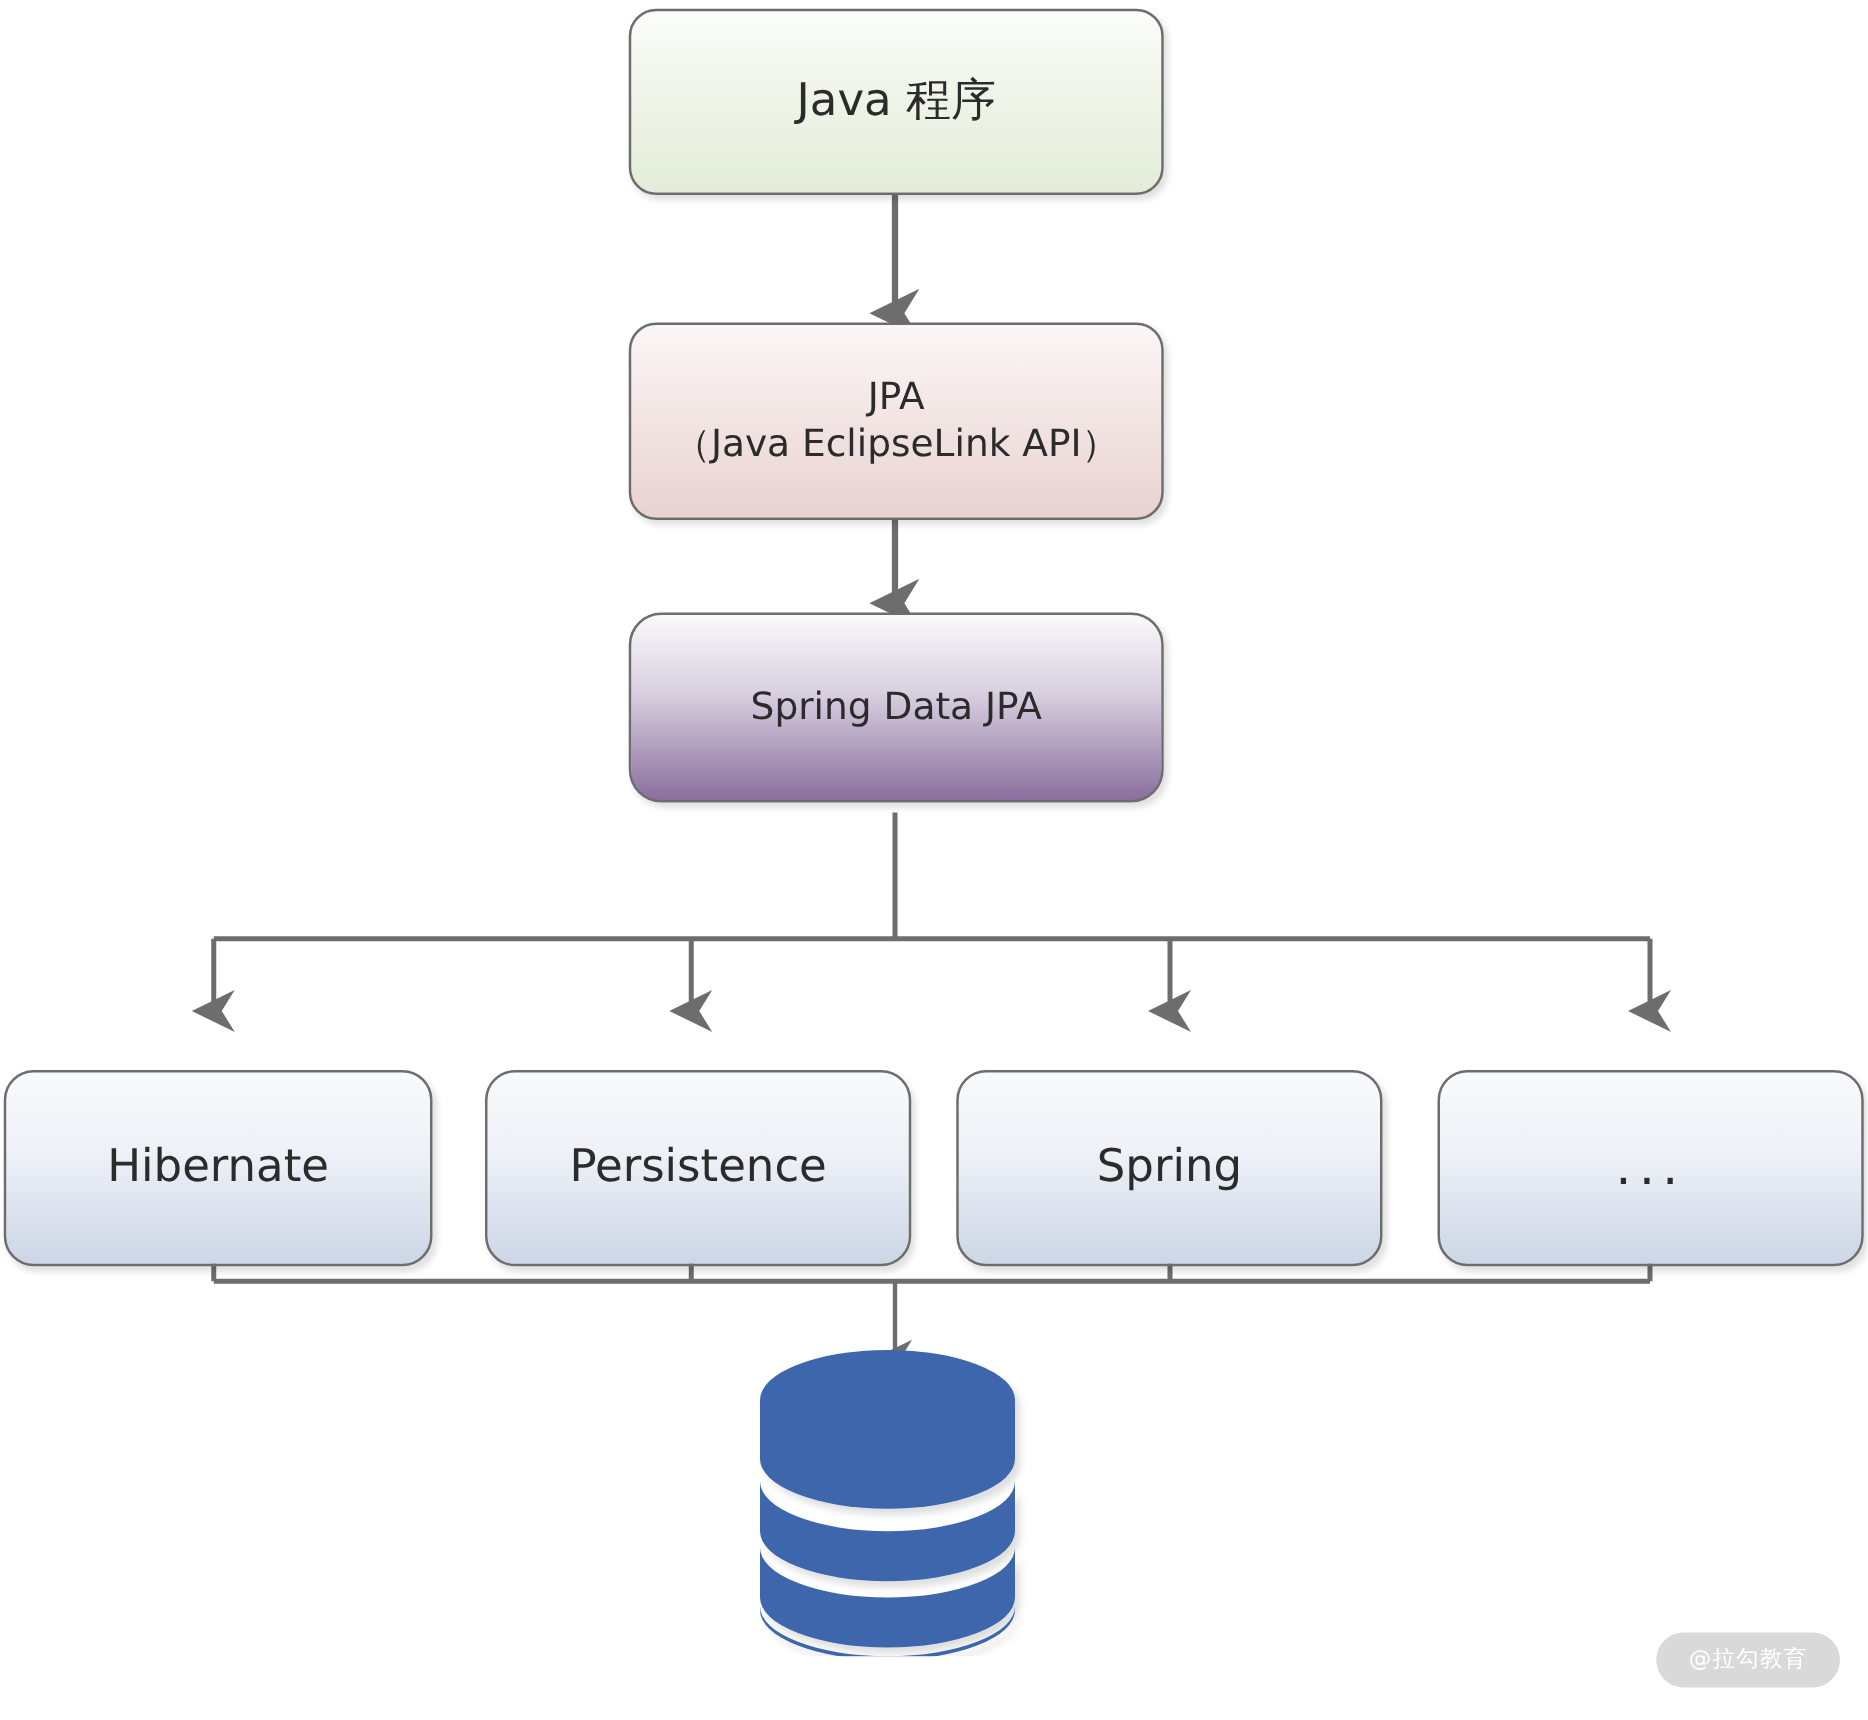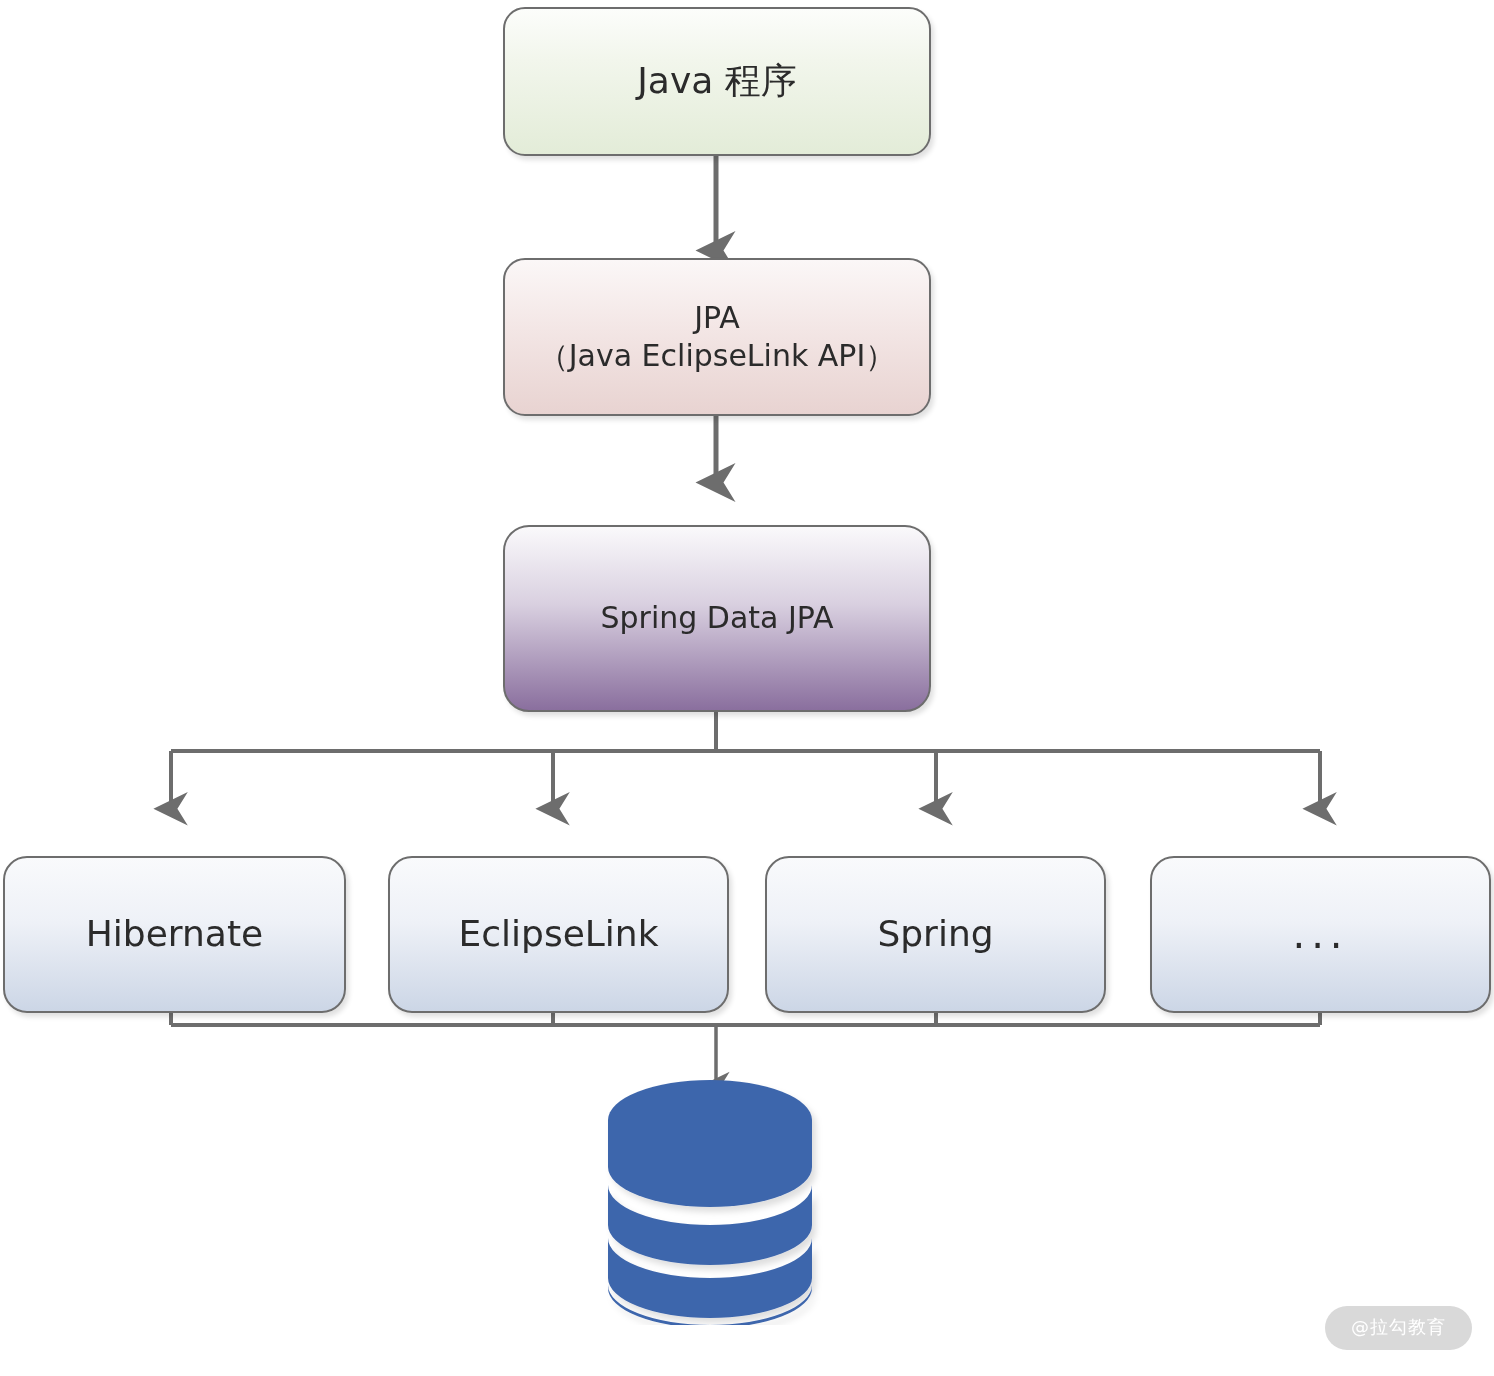--- a/index.html
+++ b/index.html
@@ -45,25 +45,24 @@
     background: linear-gradient(to bottom, #fcfdfb 0%, #f2f6ec 35%, #e3ecd8 100%);
     font-size: 36px;
   }
   #node-jpa {
     left: 503px; top: 258px; width: 428px; height: 158px;
     background: linear-gradient(to bottom, #fbf7f7 0%, #f3e6e5 45%, #e8d3d1 100%);
     font-size: 30px;
     text-align: center;
   }
   #node-spring {
-    left: 503px; top: 490px; width: 428px; height: 187px;
+    left: 503px; top: 490px; width: 428px; height: 152px;
     background: linear-gradient(to bottom, #faf9fb 0%, #d9d0e0 42%, #8a6f9e 100%);
     font-size: 30px;
     border-radius: 26px;
-    margin-top: 35px;
   }
   .impl-node {
     top: 816px; height: 157px;
     background: linear-gradient(to bottom, #f9fafc 0%, #eef1f7 42%, #ccd6e6 100%);
     font-size: 36px;
     border-radius: 24px;
     margin-top: 40px;
   }
   #node-hibernate  { left: 3px;    width: 343px; }
   #node-eclipselink{ left: 388px;  width: 341px; }
@@ -155,21 +154,21 @@
 
   <div class="node" id="node-spring">
     <span class="label">Spring Data JPA</span>
   </div>
 
   <div class="node impl-node" id="node-hibernate">
     <span class="label">Hibernate</span>
   </div>
 
   <div class="node impl-node" id="node-eclipselink">
-    <span class="label">EclipseLink</span>
+    <span class="label">Persistence</span>
   </div>
 
   <div class="node impl-node" id="node-openjpa">
     <span class="label">Spring</span>
   </div>
 
   <div class="node impl-node" id="node-more">
     <span class="label">...</span>
   </div>
 

